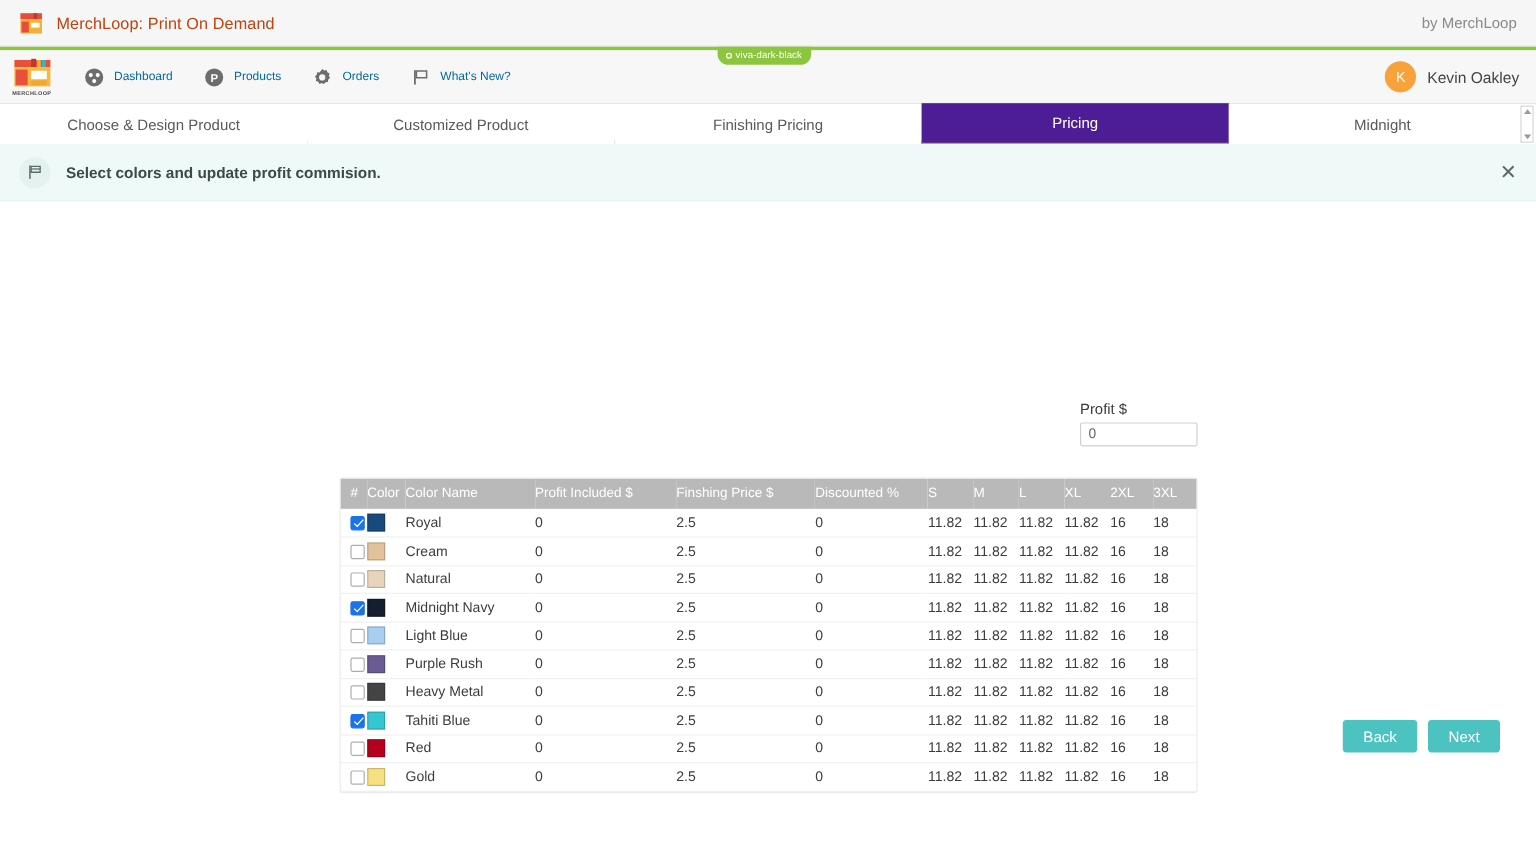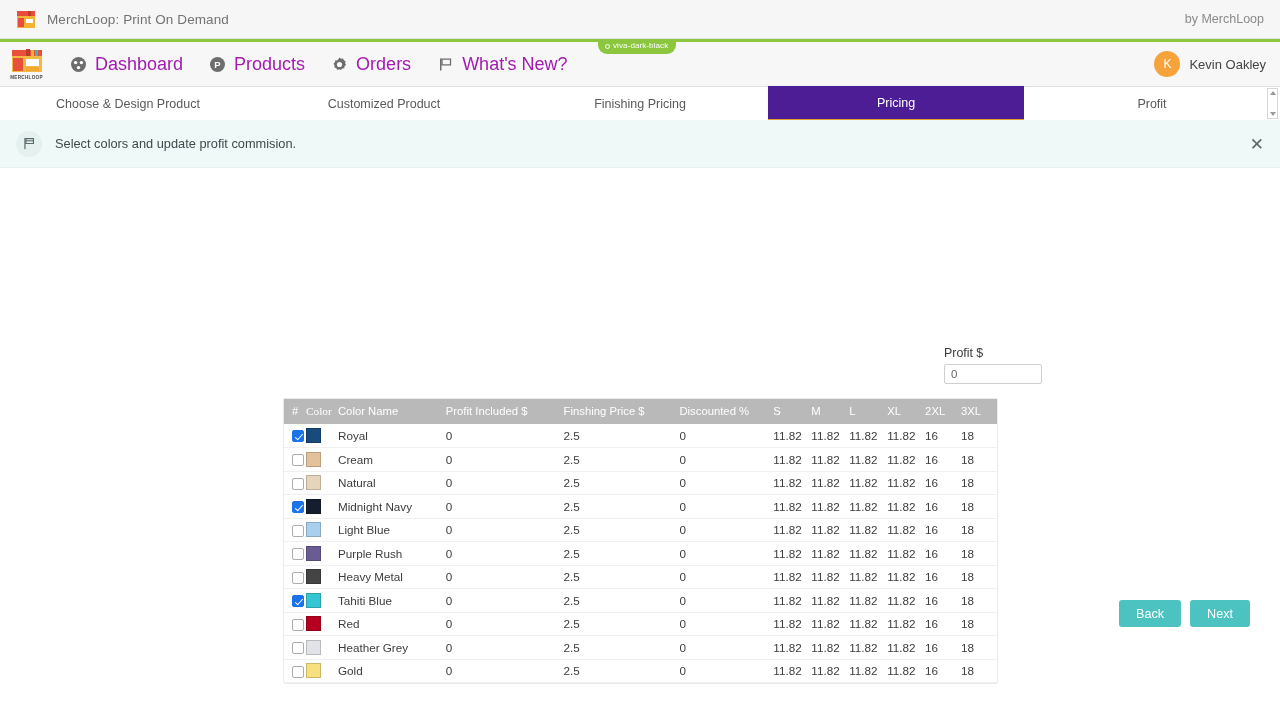--- a/index.html
+++ b/index.html
@@ -14,21 +14,21 @@
   .titlebar {
     height: 39px;
     background: #f6f6f6;
     border-bottom: 1px solid #e3e3e3;
     display: flex;
     align-items: center;
     padding: 0 16px;
     position: relative;
   }
   .titlebar .tb-left { display: flex; align-items: center; gap: 11px; }
-  .tb-title { font-size: 13.5px; color: #737373; letter-spacing: .1px; }
+  .tb-title { font-size: 13.5px; color: #c2410c; letter-spacing: .1px; }
   .tb-right {
     position: absolute; right: 16px; top: 50%; transform: translateY(-50%);
     font-size: 12.5px; color: #8a8a8a;
   }
 
   
   .shop-ico { width: 20px; height: 19px; position: relative; display:block; }
 
   
   .green-rule { height: 3px; background: #8cc63e; position: relative; }
@@ -58,21 +58,21 @@
     display:flex; flex-direction:column; align-items:center; justify-content:center;
     margin-left: 3px;
   }
   .brand-mark { width: 34px; height: 26px; position: relative; }
   .brand-word {
     font-size: 4.6px; letter-spacing: .3px; color: #4a4a4a; margin-top:1px;
     font-weight: bold;
   }
   .nav-items { display:flex; align-items:center; gap: 26px; margin-left: 20px; }
   .nav-item { display:flex; align-items:center; gap: 8px; cursor: pointer; }
-  .nav-item-label { font-size: 18px; color: #a21caf; }
+  .nav-item-label { font-size: 10px; color: #0369a1; }
   .nav-ico { width:17px; height:17px; display:block; color:#6d6d6d; }
 
   .user-box {
     position:absolute; right: 14px; top: 50%; transform: translateY(-50%);
     display:flex; align-items:center; gap: 9px; cursor:pointer;
   }
   .avatar {
     width: 26px; height: 26px; border-radius: 50%;
     background: #f7a23b; color:#fff; font-size: 12px;
     display:flex; align-items:center; justify-content:center;
@@ -109,31 +109,31 @@
   .banner {
     height: 48px; background: #eef9f8;
     display:flex; align-items:center; padding: 0 16px;
     position: relative;
     border-bottom: 1px solid #e7f2f1;
   }
   .banner-ico-wrap {
     width:26px;height:26px;border-radius:50%;background:#e4f1ef;
     display:flex;align-items:center;justify-content:center;
   }
-  .banner-text { font-size: 12.8px; color: #3e4a4a; margin-left: 13px; }
+  .banner-text { font-size: 12.8px; color: #3e4a4a; margin-left: 13px; font-weight: bold; }
   .banner-close {
     position:absolute; right:16px; top:50%; transform: translateY(-50%);
     font-size: 17px; color: #5c6a6a; cursor:pointer; line-height: 1;
   }
 
   
   .content { position: relative; height: 570px; background:#fff; }
 
   .profit-box {
-    position:absolute; left: 900px; top: 178px; width: 98px; margin-left: 44px;
+    position:absolute; left: 900px; top: 166px; width: 98px;
   }
   .profit-label { font-size: 12.4px; color: #3b3b3b; margin-bottom: 4px; }
   .profit-input {
     width: 98px; height: 20px; border: 1px solid #cfcfcf; border-radius: 2px;
     background:#fff; font-size: 11.5px; color:#666; padding: 0 6px;
     font-family: "Liberation Sans", sans-serif;
   }
 
   
   .table-card {
@@ -150,21 +150,21 @@
   table.ptable tbody td {
     font-size: 11.7px; color: #3c3c3c;
     padding: 0; height: 23.5px;
     border-bottom: 1px solid #f0f0f0;
     white-space: nowrap;
   }
   tbody tr:last-child td { border-bottom: 1px solid #f0f0f0; }
 
   
   .c-chk   { width: 22px; padding-left: 8px !important; }
-  .c-sw    { width: 32px; font-family: Liberation Serif, serif; }
+  .c-sw    { width: 32px; }
   .c-name  { width: 108px; }
   .c-profit{ width: 118px; }
   .c-fin   { width: 116px; }
   .c-disc  { width: 94px; }
   .c-size  { width: 38px; }
   .c-size3 { width: 36px; }
 
   .chk {
     -webkit-appearance:none; appearance:none;
     width: 12px; height: 12px; border:1px solid #adadad; border-radius:2px;
@@ -291,21 +291,21 @@
     <div class="tab">
         <span>Customized Product</span>
       </div>
     <div class="tab">
         <span>Finishing Pricing</span>
       </div>
     <div class="tab active">
         <span>Pricing</span>
       </div>
     <div class="tab">
-        <span>Profit</span>
+        <span>Midnight</span>
       </div>
   </div>
   <div class="tab-scroll">
     <span class="tri-up"></span>
     <span class="tri-dn"></span>
   </div>
 </div>
 
 <div class="banner">
   <span class="banner-ico-wrap">
@@ -466,34 +466,20 @@
             <td class="c-disc">0</td>
             <td class="c-size">11.82</td>
             <td class="c-size">11.82</td>
             <td class="c-size">11.82</td>
             <td class="c-size">11.82</td>
             <td class="c-size3">16</td>
             <td class="c-size3">18</td>
           </tr>
           <tr>
             <td class="c-chk"><input type="checkbox" class="chk" style=""></td>
-            <td class="c-sw"><span class="swatch" style="background: rgb(226, 227, 232);"></span></td>
-            <td class="c-name">Heather Grey</td>
-            <td class="c-profit">0</td>
-            <td class="c-fin">2.5</td>
-            <td class="c-disc">0</td>
-            <td class="c-size">11.82</td>
-            <td class="c-size">11.82</td>
-            <td class="c-size">11.82</td>
-            <td class="c-size">11.82</td>
-            <td class="c-size3">16</td>
-            <td class="c-size3">18</td>
-          </tr>
-          <tr>
-            <td class="c-chk"><input type="checkbox" class="chk" style=""></td>
             <td class="c-sw"><span class="swatch" style="background: rgb(247, 224, 127);"></span></td>
             <td class="c-name">Gold</td>
             <td class="c-profit">0</td>
             <td class="c-fin">2.5</td>
             <td class="c-disc">0</td>
             <td class="c-size">11.82</td>
             <td class="c-size">11.82</td>
             <td class="c-size">11.82</td>
             <td class="c-size">11.82</td>
             <td class="c-size3">16</td>

